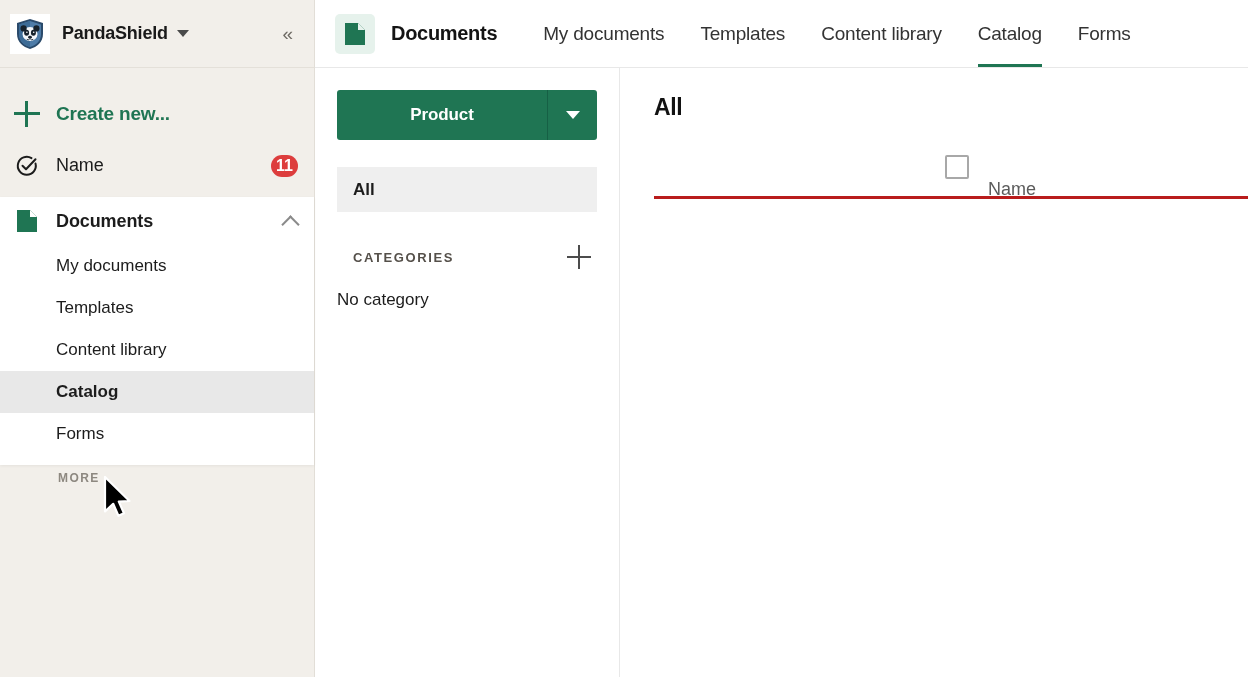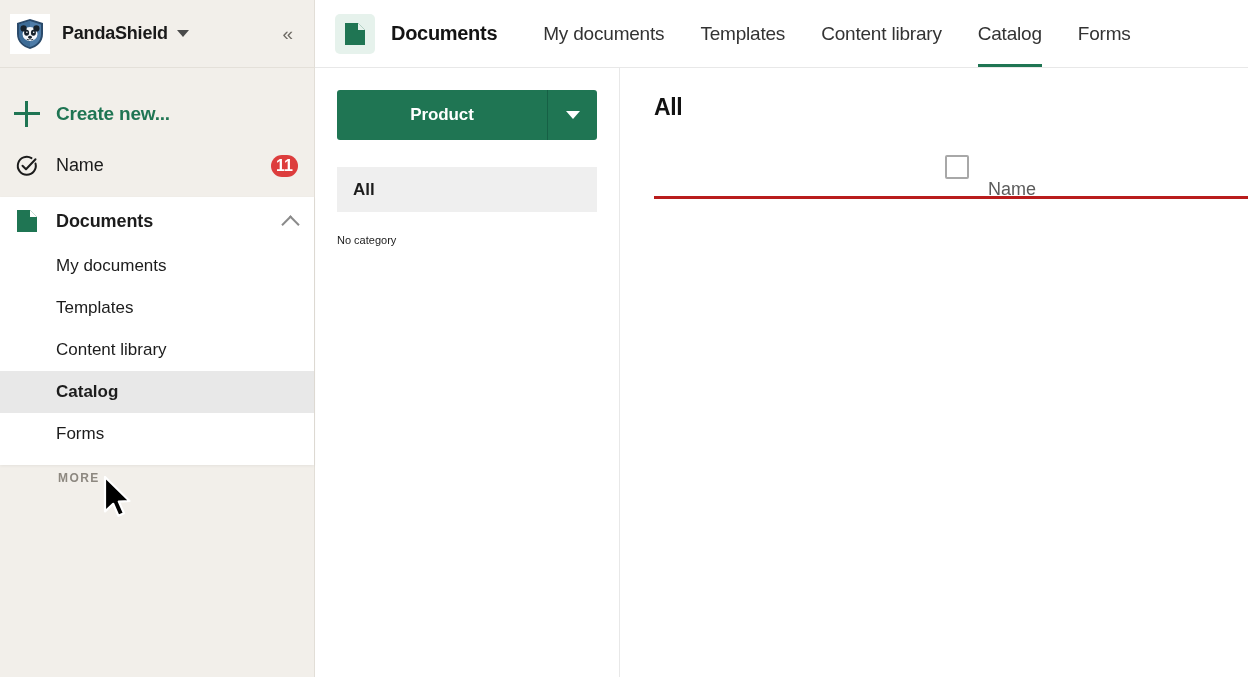--- a/index.html
+++ b/index.html
@@ -290,21 +290,21 @@
     position: relative;
     cursor: pointer;
   }
   .cat-add::before, .cat-add::after {
     content: ""; position: absolute; background: #4c4c4c;
   }
   .cat-add::before { left: 0; right: 0; top: 10.5px; height: 2.5px; }
   .cat-add::after { top: 0; bottom: 0; left: 10.5px; width: 2.5px; }
   .cat-item {
     margin-top: 14px;
-    font-size: 11px;
+    font-size: 17px;
     color: #1c1c1c;
     height: 28px;
     display: flex; align-items: center;
     cursor: pointer;
   }
 
   
   .listpanel {
     flex: 1 1 auto;
     min-width: 0;
@@ -442,20 +442,24 @@
       <div class="catpanel">
         <div class="split-btn">
           <div class="split-btn-main">Product</div>
           <div class="split-btn-arrow">
             <span class="split-caret"></span>
           </div>
         </div>
 
         <div class="cat-all">All</div>
 
+        <div class="cat-head">
+          <span class="cat-head-label">CATEGORIES</span>
+          <span class="cat-add"></span>
+        </div>
 
         <div class="cat-item">No category</div>
       </div>
 
       <div class="listpanel">
         <div class="list-title">All</div>
         <div class="table-head">
           <span class="th-checkbox"></span>
           <span class="th-name">Name</span>
         </div>

